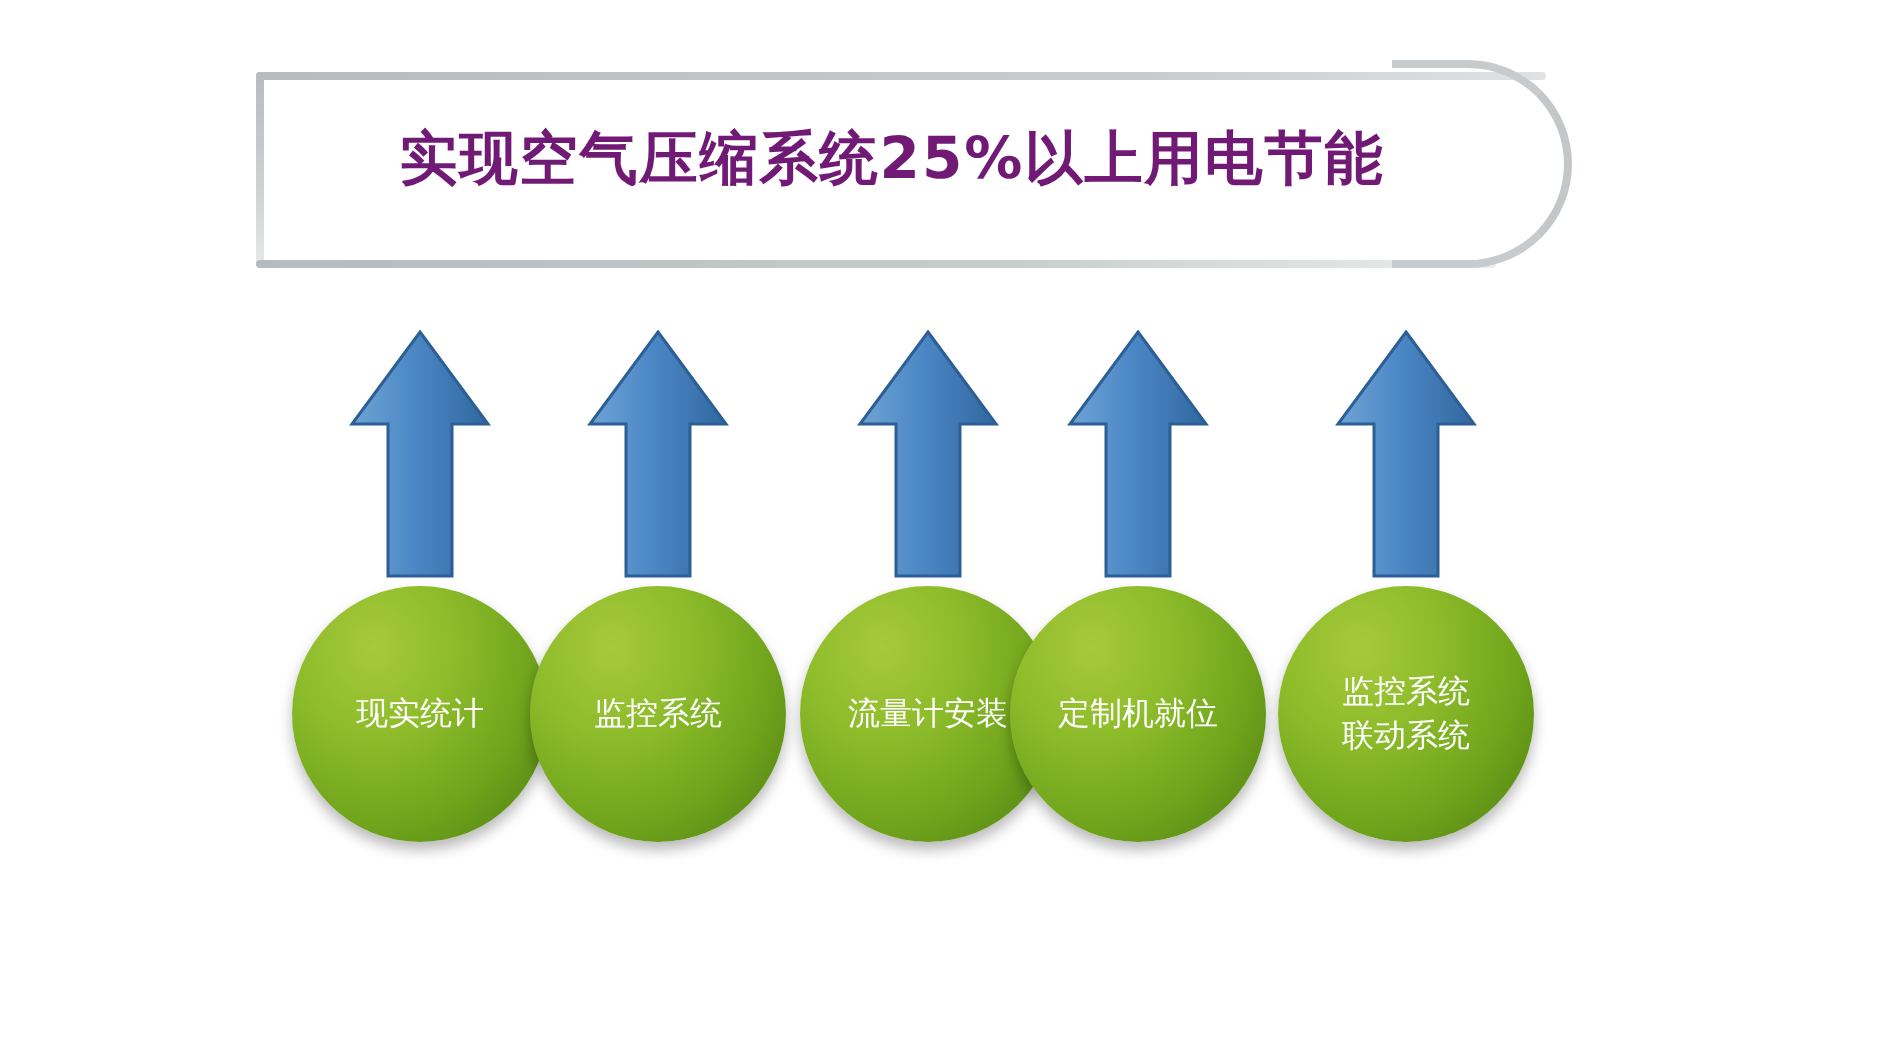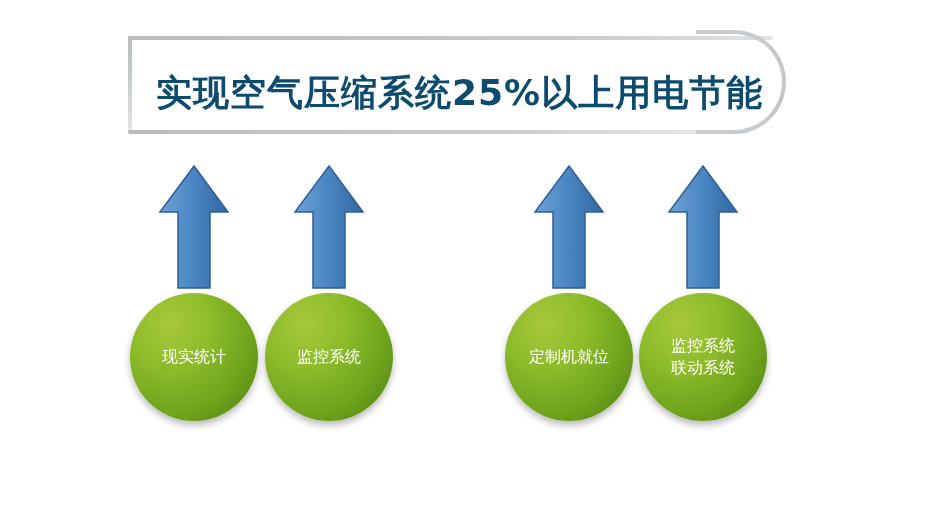--- a/index.html
+++ b/index.html
@@ -65,27 +65,27 @@
     border-top: 4px solid #c8cbcd;
     border-bottom: 4px solid #c8cbcd;
     border-radius: 0 52px 52px 0;
     border-left: none;
     box-sizing: border-box;
     background: transparent;
   }
   #title-text {
     position: absolute;
     left: 28px;
-    top: 32px;
+    top: 18px;
     width: 580px;
     height: 50px;
     line-height: 50px;
-    font-size: 36px;
+    font-size: 29px;
     font-weight: bold;
-    color: #0c4a6e;
+    color: #701a75;
     letter-spacing: 1px;
     text-align: center;
     white-space: nowrap;
     font-family: "DejaVu Sans", "Liberation Sans", sans-serif;
   }
 
   
   #steps {
     position: absolute;
     left: 0;
@@ -142,21 +142,21 @@
   <div id="title-banner">
     <div class="bracket-top"></div>
     <div class="bracket-left"></div>
     <div class="bracket-bottom"></div>
     <div class="bracket-curve"></div>
     <div id="title-text">实现空气压缩系统25%以上用电节能</div>
   </div>
 
   <div id="steps">
 
-    <div class="step" style="left:124px;">
+    <div class="step" style="left:140px;">
       <div class="arrow-wrap">
         <svg width="80" height="130" viewBox="0 0 80 130">
           <defs>
             <linearGradient id="ag1" x1="0" y1="0" x2="1" y2="0">
               <stop offset="0%" stop-color="#6fa3d4"></stop>
               <stop offset="45%" stop-color="#4c88c6"></stop>
               <stop offset="100%" stop-color="#31679f"></stop>
             </linearGradient>
           </defs>
           <polygon points="40,6 74,52 56,52 56,128 24,128 24,52 6,52" fill="url(#ag1)" stroke="#2c5f96" stroke-width="1.5"></polygon>
@@ -178,20 +178,37 @@
             </linearGradient>
           </defs>
           <polygon points="40,6 74,52 56,52 56,128 24,128 24,52 6,52" fill="url(#ag2)" stroke="#2c5f96" stroke-width="1.5"></polygon>
         </svg>
       </div>
       <div class="circle">
         <span class="circle-label">监控系统</span>
       </div>
     </div>
 
+    <div class="step" style="left:394px;">
+      <div class="arrow-wrap">
+        <svg width="80" height="130" viewBox="0 0 80 130">
+          <defs>
+            <linearGradient id="ag3" x1="0" y1="0" x2="1" y2="0">
+              <stop offset="0%" stop-color="#6fa3d4"></stop>
+              <stop offset="45%" stop-color="#4c88c6"></stop>
+              <stop offset="100%" stop-color="#31679f"></stop>
+            </linearGradient>
+          </defs>
+          <polygon points="40,6 74,52 56,52 56,128 24,128 24,52 6,52" fill="url(#ag3)" stroke="#2c5f96" stroke-width="1.5"></polygon>
+        </svg>
+      </div>
+      <div class="circle">
+        <span class="circle-label">流量计安装</span>
+      </div>
+    </div>
 
     <div class="step" style="left:499px;">
       <div class="arrow-wrap">
         <svg width="80" height="130" viewBox="0 0 80 130">
           <defs>
             <linearGradient id="ag4" x1="0" y1="0" x2="1" y2="0">
               <stop offset="0%" stop-color="#6fa3d4"></stop>
               <stop offset="45%" stop-color="#4c88c6"></stop>
               <stop offset="100%" stop-color="#31679f"></stop>
             </linearGradient>

